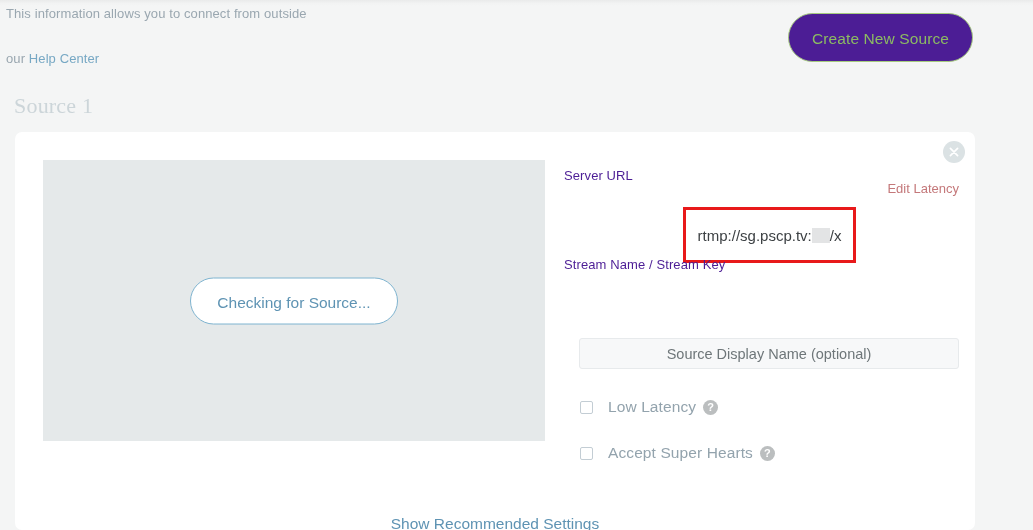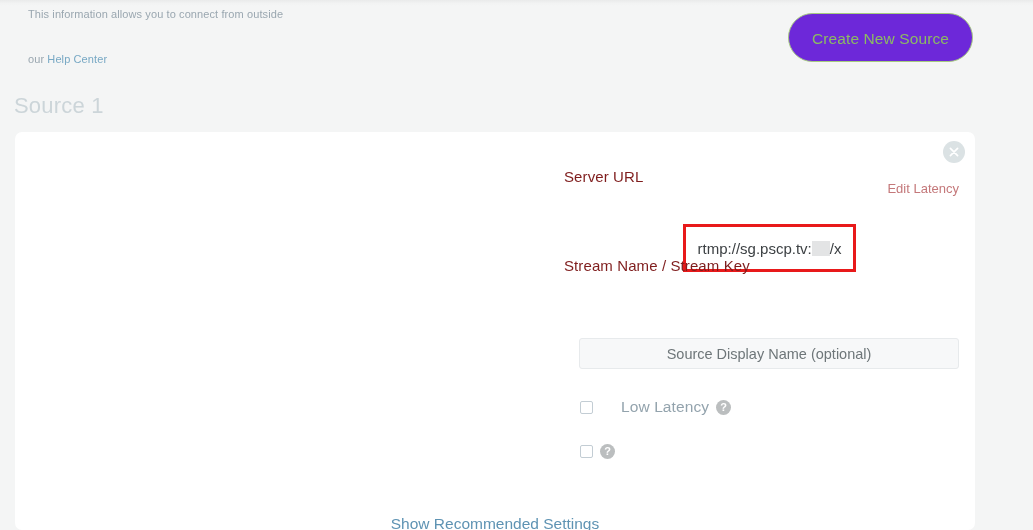--- a/index.html
+++ b/index.html
@@ -20,60 +20,61 @@
   .top-edge {
     position: absolute;
     left: 0; top: 0;
     width: 1033px; height: 6px;
     background: linear-gradient(to bottom, #e9eaea 0%, #f2f3f3 60%, #f4f5f5 100%);
   }
 
   
   .intro {
     position: absolute;
-    left: 28px;
+    left: 6px;
     top: 3px;
     width: 400px;
-    font-size: 11px;
+    font-size: 13px;
     line-height: 22.5px;
     color: #9aa7b0;
     letter-spacing: 0.1px;
   }
   .intro .link {
     color: #77a8c4;
     cursor: pointer;
   }
 
   
   .create-btn {
     position: absolute;
     left: 788px;
     top: 13px;
     width: 185px;
     height: 49px;
     border: 1.6px solid #a6cb7f;
     border-radius: 26px;
-    background: #6d28d9;
+    background: #4c1d95;
     color: #8cbb62;
     font-size: 15.5px;
     line-height: 49px;
     text-align: center;
     box-sizing: border-box;
     cursor: pointer;
     letter-spacing: 0.1px;
   }
 
   
   .source-heading {
     position: absolute;
     left: 14px;
     top: 93px;
     font-size: 22px;
     color: #ccd5d9;
     letter-spacing: 0.2px;
+    font-family: Liberation Serif, serif;
   }
 
   
   .card {
     position: absolute;
     left: 15px;
     top: 132px;
     width: 960px;
     height: 398px;
     background: #ffffff;
@@ -121,22 +122,22 @@
   }
 
   
   .right-col {
     position: absolute;
     left: 549px;
     top: 36px;
     width: 395px;
   }
   .field-label {
-    font-size: 15px;
-    color: #7f1d1d;
+    font-size: 13px;
+    color: #4c1d95;
     letter-spacing: 0.1px;
   }
   .edit-region {
     position: absolute;
     right: 0;
     top: 13px;
     font-size: 13px;
     color: #c4787a;
     cursor: pointer;
   }
@@ -159,23 +160,23 @@
   .redaction {
     display: inline-block;
     width: 18px;
     height: 15px;
     background: #e3e4e5;
     vertical-align: -2px;
   }
 
   .server-url-box {
     left: 119px;
-    top: 56px;
+    top: 39px;
     width: 173px;
-    height: 48px;
+    height: 56px;
   }
   .stream-key-box {
     left: 141px;
     top: 114px;
     width: 116px;
     height: 36px;
   }
 
   
   .display-name-input {
@@ -210,21 +211,21 @@
     width: 13px;
     height: 13px;
     border: 1.3px solid #c3cdd4;
     border-radius: 2px;
     background: #ffffff;
     box-sizing: border-box;
     cursor: pointer;
     flex: none;
   }
   .cb-label {
-    margin-left: 28px;
+    margin-left: 15px;
     font-size: 15.5px;
     color: #93a3ad;
     letter-spacing: 0.1px;
   }
   .help-icon {
     margin-left: 7px;
     width: 15px;
     height: 15px;
     border-radius: 50%;
     background: #bbbebf;
@@ -265,20 +266,23 @@
 <div class="source-heading">Source 1</div>
 
 <div class="card">
 
   <div class="close-icon">
     <svg width="22" height="22" viewBox="0 0 22 22" aria-hidden="true">
       <path d="M7.4 7.4 L14.6 14.6 M14.6 7.4 L7.4 14.6" stroke="#ffffff" stroke-width="1.7" stroke-linecap="round"></path>
     </svg>
   </div>
 
+  <div class="preview">
+    <div class="checking-btn">Checking for Source...</div>
+  </div>
 
   <div class="right-col">
 
     <div class="field-label">Server URL</div>
     <div class="edit-region">Edit Latency</div>
 
     <div class="redbox server-url-box">
       <span class="value-text"><span>rtmp://sg.pscp.tv:</span><span class="redaction"></span><span>/x</span></span>
     </div>
 
@@ -288,20 +292,21 @@
     <input class="display-name-input" type="text" placeholder="Source Display Name (optional)" style="">
 
     <div class="check-row cb-low">
       <span class="cbox"></span>
       <span class="cb-label">Low Latency</span>
       <span class="help-icon">?</span>
     </div>
 
     <div class="check-row cb-hearts">
       <span class="cbox"></span>
+      <span class="cb-label">Accept Super Hearts</span>
       <span class="help-icon">?</span>
     </div>
 
   </div>
 
   <div class="recommended">Show Recommended Settings</div>
 
 </div>
 
 </body></html>

